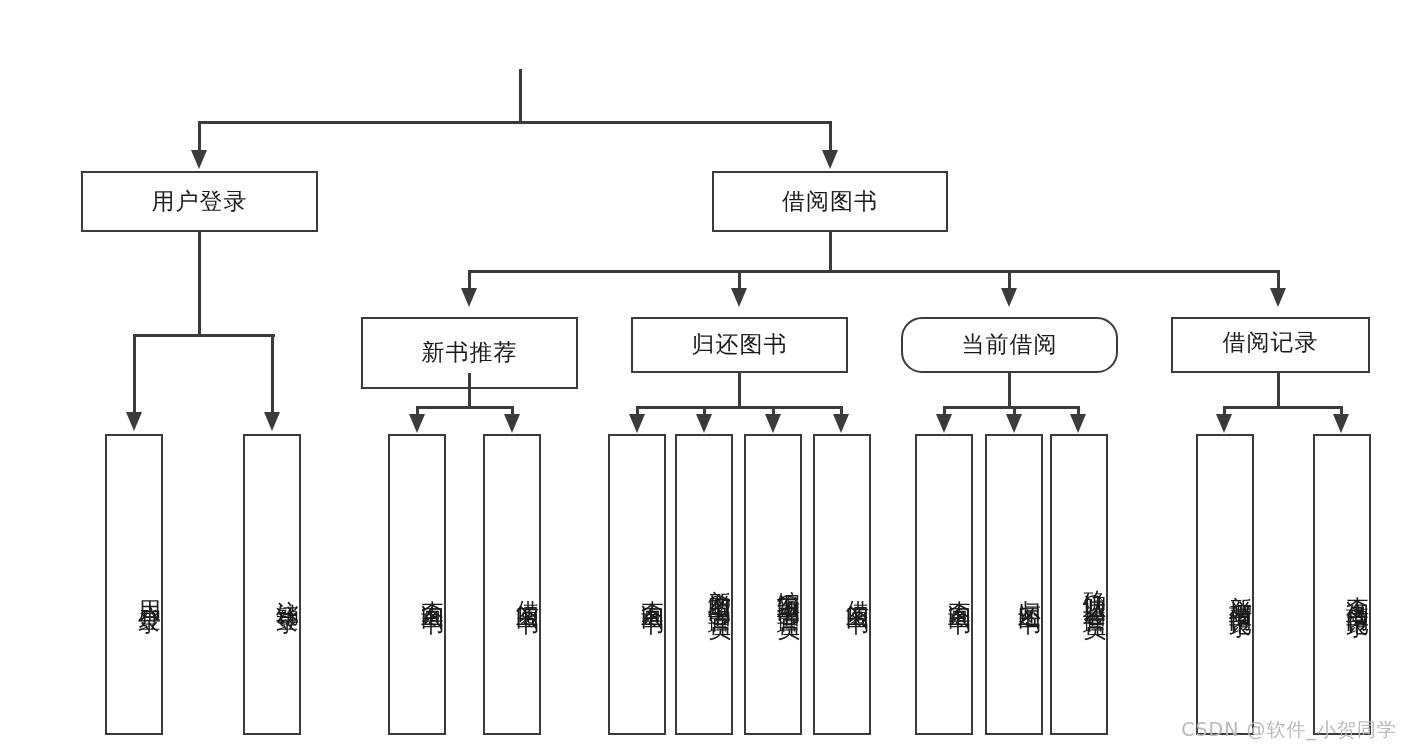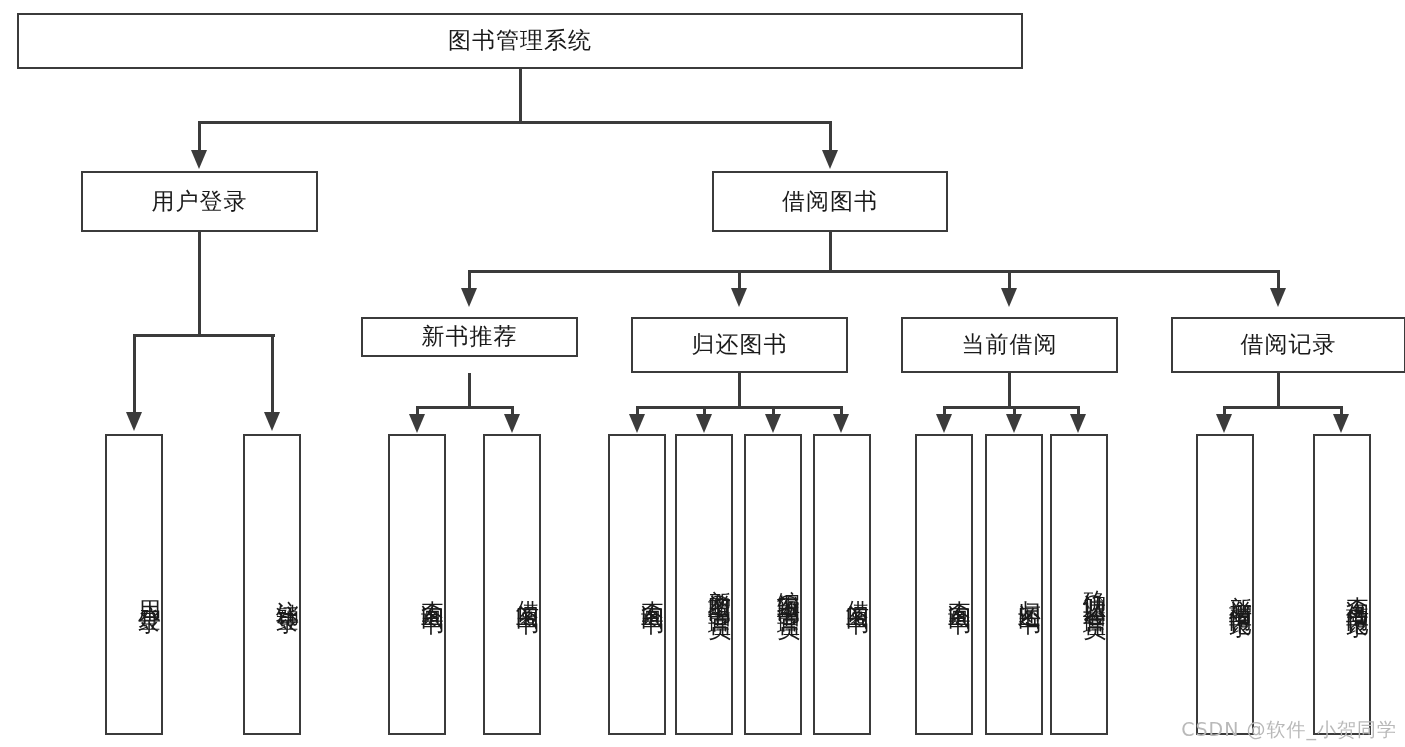--- a/index.html
+++ b/index.html
@@ -69,23 +69,20 @@
     color: #b9b9b9;
     letter-spacing: 1px;
     white-space: nowrap;
   }
 </style>
 </head>
 <body>
 
 <div id="canvas">
 
-  <div class="node horiz" style="left:17px; top:13px; width:1006px; height:56px;">
-    <span>图书管理系统</span>
-  </div>
 
   <div class="edge v" style="left:519px; top:69px; width:3px; height:54px;"></div>
 
   <div class="edge h" style="left:198px; top:121px; width:634px; height:3px;"></div>
 
   <div class="edge v" style="left:198px; top:121px; width:3px; height:32px;"></div>
   <div class="arrow" style="left:191px; top:150px;"></div>
 
   <div class="edge v" style="left:829px; top:121px; width:3px; height:32px;"></div>
   <div class="arrow" style="left:822px; top:150px;"></div>
@@ -108,30 +105,30 @@
   <div class="edge h" style="left:468px; top:270px; width:812px; height:3px;"></div>
   <div class="edge v" style="left:468px; top:270px; width:3px; height:20px;"></div>
   <div class="arrow" style="left:461px; top:288px;"></div>
   <div class="edge v" style="left:738px; top:270px; width:3px; height:20px;"></div>
   <div class="arrow" style="left:731px; top:288px;"></div>
   <div class="edge v" style="left:1008px; top:270px; width:3px; height:20px;"></div>
   <div class="arrow" style="left:1001px; top:288px;"></div>
   <div class="edge v" style="left:1277px; top:270px; width:3px; height:20px;"></div>
   <div class="arrow" style="left:1270px; top:288px;"></div>
 
-  <div class="node horiz" style="left:361px; top:317px; width:217px; height:40px;">
+  <div class="node horiz" style="left:361px; top:317px; width:217px; height:72px;">
     <span>新书推荐</span>
   </div>
   <div class="node horiz" style="left:631px; top:317px; width:217px; height:56px;">
     <span>归还图书</span>
   </div>
-  <div class="node horiz" style="left:901px; top:317px; width:217px; height:56px;">
+  <div class="node horiz" style="left:901px; top:317px; width:217px; height:56px;border-radius:21px;">
     <span>当前借阅</span>
   </div>
-  <div class="node horiz" style="left:1171px; top:317px; width:235px; height:56px;">
+  <div class="node horiz" style="left:1171px; top:317px; width:199px; height:56px;font-family:Liberation Mono, monospace;">
     <span>借阅记录</span>
   </div>
 
   <div class="edge v" style="left:468px; top:373px; width:3px; height:35px;"></div>
   <div class="edge h" style="left:416px; top:406px; width:98px; height:3px;"></div>
   <div class="edge v" style="left:416px; top:406px; width:3px; height:9px;"></div>
   <div class="arrow" style="left:409px; top:414px;"></div>
   <div class="edge v" style="left:511px; top:406px; width:3px; height:9px;"></div>
   <div class="arrow" style="left:504px; top:414px;"></div>
 

